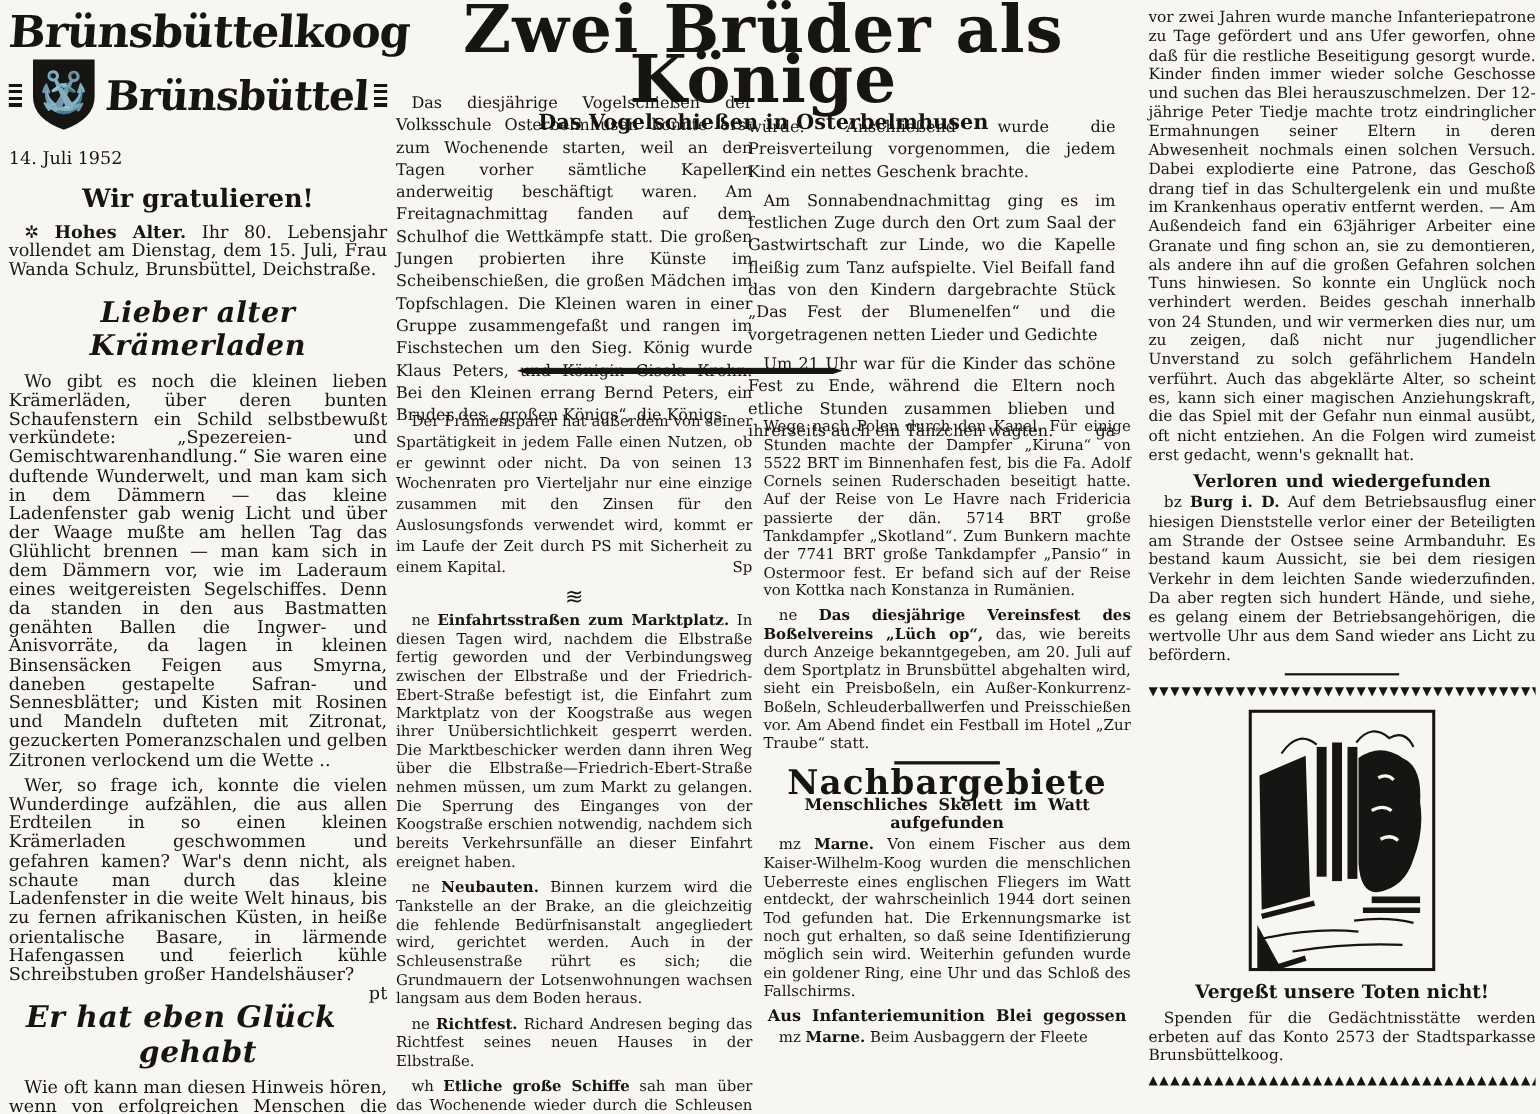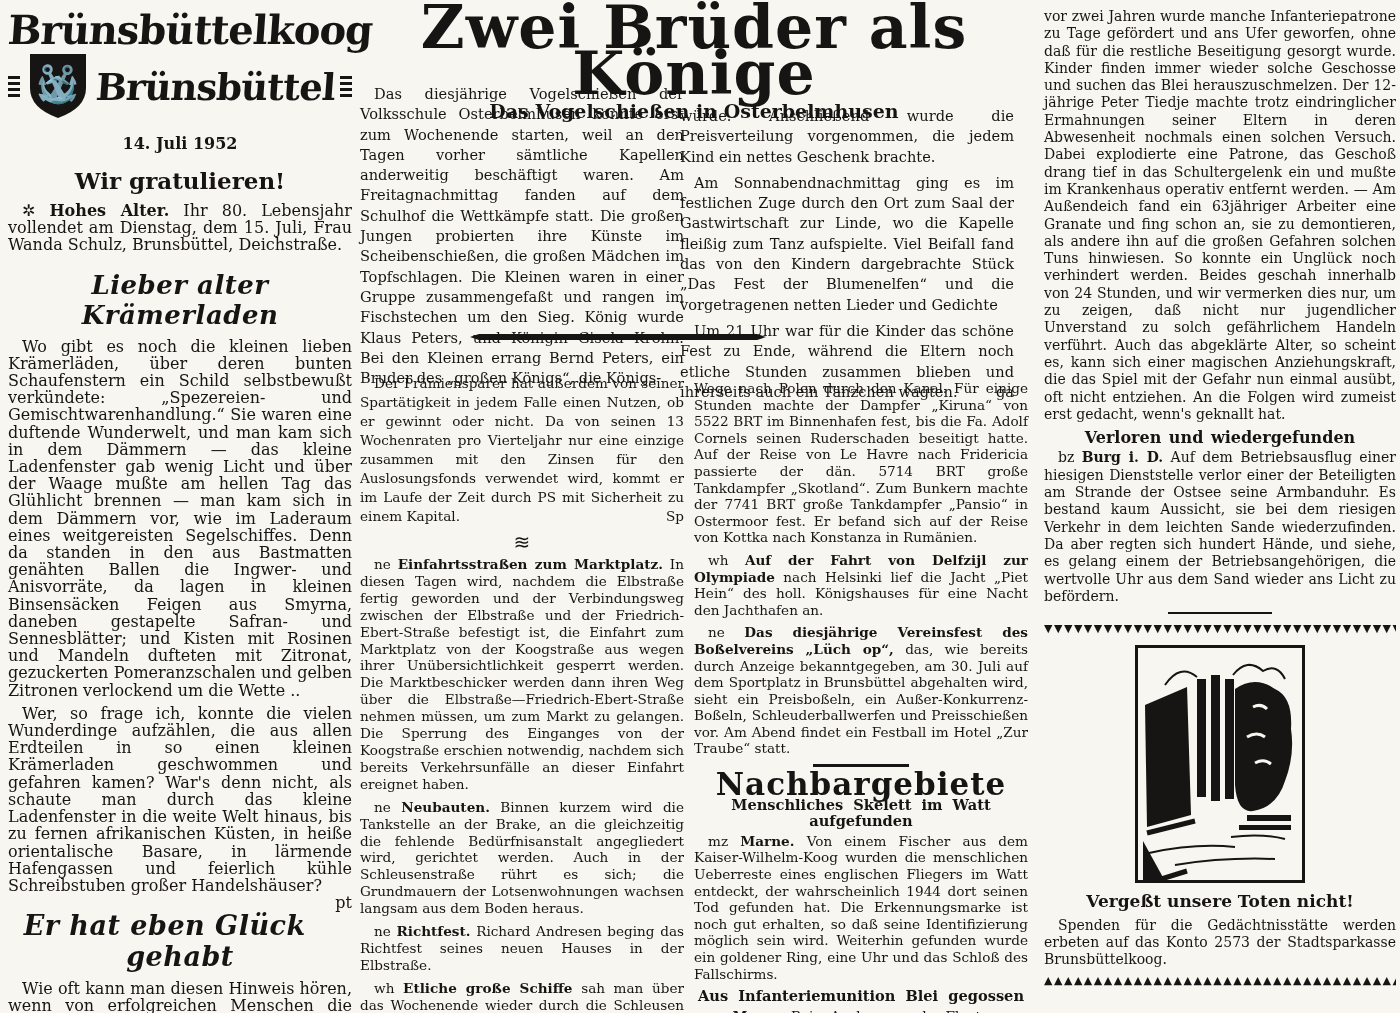--- a/index.html
+++ b/index.html
@@ -11,21 +11,21 @@
   .bodytext{font-size:16px;line-height:17.2px;}
   .sig{float:right;font-weight:normal;}
   b{font-weight:bold;}
 
   
   .mast1{font-weight:bold;font-size:40px;line-height:44px;text-align:center;
          letter-spacing:-1px;transform:skewX(-4deg);}
   .mastrow{display:flex;align-items:center;justify-content:center;gap:6px;margin-top:-2px;}
   .mast2{font-weight:bold;font-size:37px;letter-spacing:-1px;transform:skewX(-4deg);}
   .flourish{width:34px;height:22px;background:repeating-linear-gradient(to bottom,#171513 0 3px,transparent 3px 6px);}
-  .issuedate{text-align:center;font-weight:bold;font-size:16px;margin-top:10px;}
+  .issuedate{text-align:left;font-weight:normal;font-size:16px;margin-top:10px;}
 
   .h-small{font-weight:bold;font-size:23px;text-align:center;margin:14px 0 8px 0;}
   .h-med{font-weight:bold;font-size:26px;text-align:center;margin:16px 0 8px 0;letter-spacing:0.5px;font-style:italic;}
 
   
   .bighead{font-weight:bold;font-size:60px;line-height:46px;text-align:center;letter-spacing:1px;}
   .subhead{font-weight:bold;font-size:19px;text-align:center;margin-top:4px;}
   .centercol{font-size:14.6px;line-height:20.3px;}
   .centercol2a{font-size:13.6px;line-height:16.3px;}
   .centercol2a .lead-par{line-height:16.9px;}
@@ -109,22 +109,21 @@
     <p class="par praem"><span>Der Prämiensparer hat außerdem von seiner Spartätigkeit in jedem Falle einen Nutzen, ob er gewinnt oder nicht. Da von seinen 13 Wochenraten pro Vierteljahr nur eine einzige zusammen mit den Zinsen für den Auslosungsfonds verwendet wird, kommt er im Laufe der Zeit durch PS mit Sicherheit zu einem Kapital.</span> <span class="sig">Sp</span></p>
     <div class="squiggle">≋</div>
     <p class="par lead-par"><span>ne </span><b>Einfahrtsstraßen zum Marktplatz.</b><span>  In diesen Tagen wird, nachdem die Elbstraße fertig geworden und der Verbindungsweg zwischen der Elbstraße und der Friedrich-Ebert-Straße befestigt ist, die Einfahrt zum Marktplatz von der Koogstraße aus wegen ihrer Unübersichtlichkeit gesperrt werden. Die Marktbeschicker werden dann ihren Weg über die Elbstraße—Friedrich-Ebert-Straße nehmen müssen, um zum Markt zu gelangen.  Die Sperrung des Einganges von der Koogstraße erschien notwendig, nachdem sich bereits Verkehrsunfälle an dieser Einfahrt ereignet haben.</span></p>
     <p class="par lead-par"><span>ne </span><b>Neubauten.</b><span>  Binnen kurzem wird die Tankstelle an der Brake, an die gleichzeitig die fehlende Bedürfnisanstalt angegliedert wird, gerichtet werden. Auch in der Schleusenstraße rührt es sich;  die Grundmauern der Lotsenwohnungen wachsen langsam aus dem Boden heraus.</span></p>
     <p class="par lead-par"><span>ne </span><b>Richtfest.</b><span> Richard Andresen beging das Richtfest seines neuen Hauses in der Elbstraße.</span></p>
     <p class="par lead-par"><span>wh </span><b>Etliche große Schiffe</b><span> sah man über das Wochenende wieder durch die Schleusen gehen. Von Rotterdam kam in Ballast der 5254 BRT große ital. Dampfer „Edera“ auf dem</span></p>
   </div>
 
   <div class="abs centercol2b" style="left:694px;top:380px;width:334px;">
     <p class="par" style="text-indent:0;">Wege nach Polen durch den Kanal. Für einige Stunden machte der Dampfer „Kiruna“ von 5522 BRT im Binnenhafen fest, bis die Fa. Adolf Cornels seinen Ruderschaden beseitigt hatte.  Auf der Reise von Le Havre nach Fridericia passierte der dän. 5714 BRT große Tankdampfer „Skotland“.  Zum Bunkern machte der 7741 BRT große Tankdampfer „Pansio“ in Ostermoor fest.  Er befand sich auf der Reise von Kottka nach Konstanza in Rumänien.</p>
-    <p class="par"><span>wh </span><b>Auf der Fahrt von Delfzijl zur Olympiade</b><span> nach Helsinki lief die Jacht „Piet Hein“ des holl. Königshauses für eine Nacht den Jachthafen an.</span></p>
-    <p class="par"><span>ne </span><b>Das diesjährige Vereinsfest des Boßelvereins „Lüch op“,</b><span> das, wie bereits durch Anzeige bekanntgegeben, am 30. Juli auf dem Sportplatz in Brunsbüttel abgehalten wird, sieht ein Preisboßeln, ein Außer-Konkurrenz-Boßeln, Schleuderballwerfen und Preisschießen vor. Am Abend findet ein Festball im Hotel „Zur Traube“ statt.</span></p>
+    <p class="par"><span>ne </span><b>Das diesjährige Vereinsfest des Boßelvereins „Lüch op“,</b><span> das, wie bereits durch Anzeige bekanntgegeben, am 20. Juli auf dem Sportplatz in Brunsbüttel abgehalten wird, sieht ein Preisboßeln, ein Außer-Konkurrenz-Boßeln, Schleuderballwerfen und Preisschießen vor. Am Abend findet ein Festball im Hotel „Zur Traube“ statt.</span></p>
     <div class="shortrule"></div>
     <div class="nachhead">Nachbargebiete</div>
     <div class="colsubhead">Menschliches Skelett im Watt aufgefunden</div>
     <p class="par"><span>mz </span><b>Marne.</b><span>  Von einem Fischer aus dem Kaiser-Wilhelm-Koog wurden die menschlichen Ueberreste eines englischen Fliegers im Watt entdeckt, der wahrscheinlich 1944 dort seinen Tod gefunden hat.  Die Erkennungsmarke ist noch gut erhalten, so daß seine Identifizierung möglich sein wird. Weiterhin gefunden wurde ein goldener Ring, eine Uhr und das Schloß des Fallschirms.</span></p>
     <div class="colsubhead">Aus Infanteriemunition Blei gegossen</div>
     <p class="par"><span>mz </span><b>Marne.</b><span>  Beim Ausbaggern der Fleete</span></p>
   </div>
 
   <div class="abs rightcol" style="left:1044px;top:8px;width:352px;">
     <p class="par" style="text-indent:0;">vor zwei Jahren wurde manche Infanteriepatrone zu Tage gefördert und ans Ufer geworfen, ohne daß für die restliche Beseitigung gesorgt wurde. Kinder finden immer wieder solche Geschosse und suchen das Blei herauszuschmelzen.  Der 12-jährige Peter Tiedje machte trotz eindringlicher Ermahnungen seiner Eltern in deren Abwesenheit nochmals einen solchen Versuch. Dabei explodierte eine Patrone, das Geschoß drang tief in das Schultergelenk ein und mußte im Krankenhaus operativ entfernt werden. — Am Außendeich fand ein 63jähriger Arbeiter eine Granate und fing schon an, sie zu demontieren, als andere ihn auf die großen Gefahren solchen Tuns hinwiesen. So konnte ein Unglück noch verhindert werden. Beides geschah innerhalb von 24 Stunden, und wir vermerken dies nur, um zu zeigen, daß nicht nur jugendlicher Unverstand zu solch gefährlichem Handeln verführt.  Auch das abgeklärte Alter, so scheint es, kann sich einer magischen Anziehungskraft, die das Spiel mit der Gefahr nun einmal ausübt, oft nicht entziehen. An die Folgen wird zumeist erst gedacht, wenn's geknallt hat.</p>

